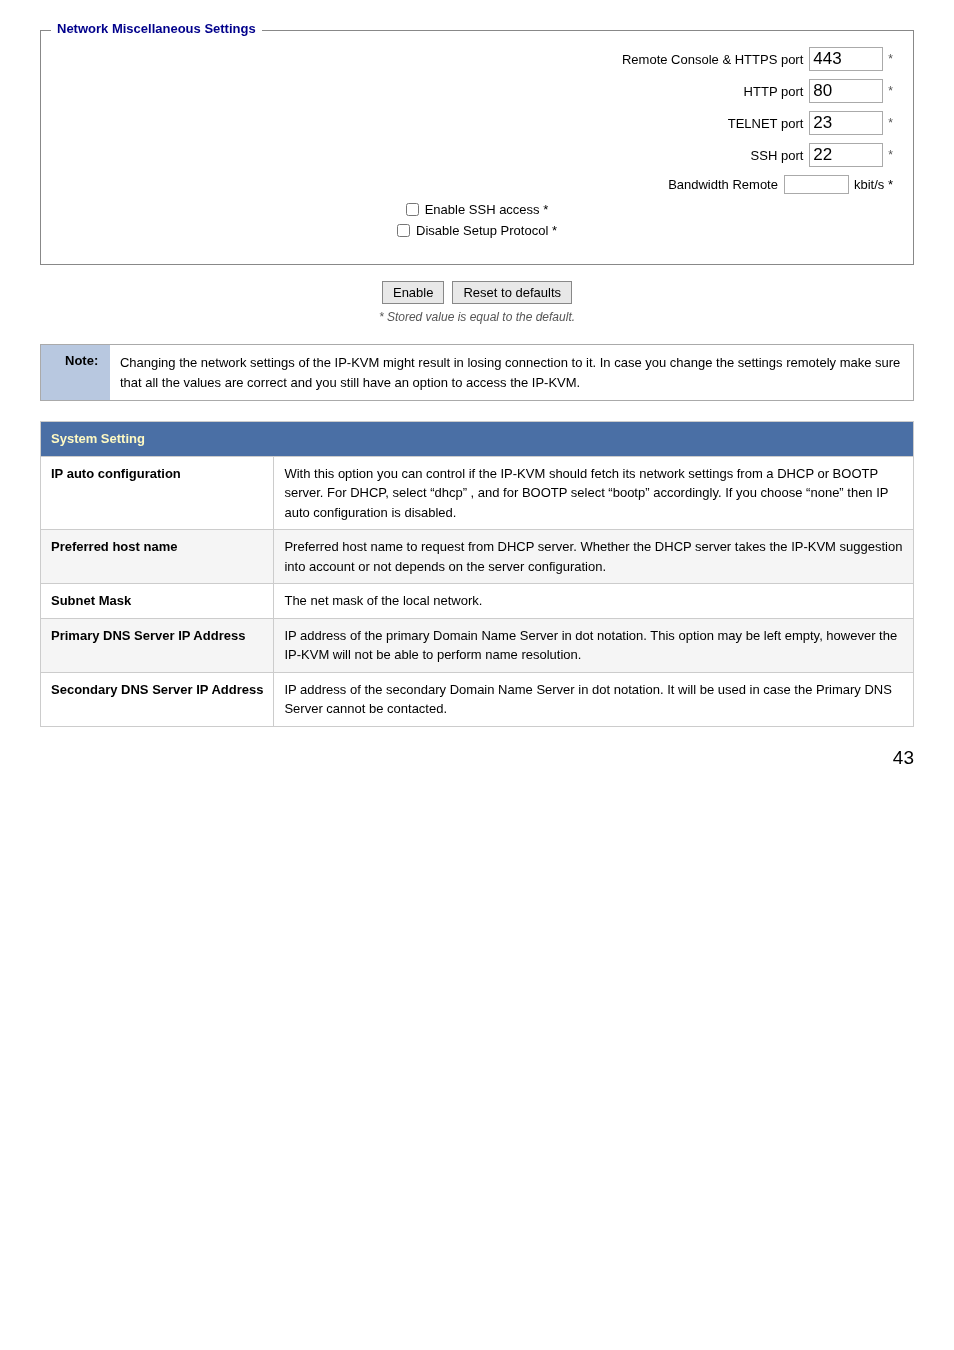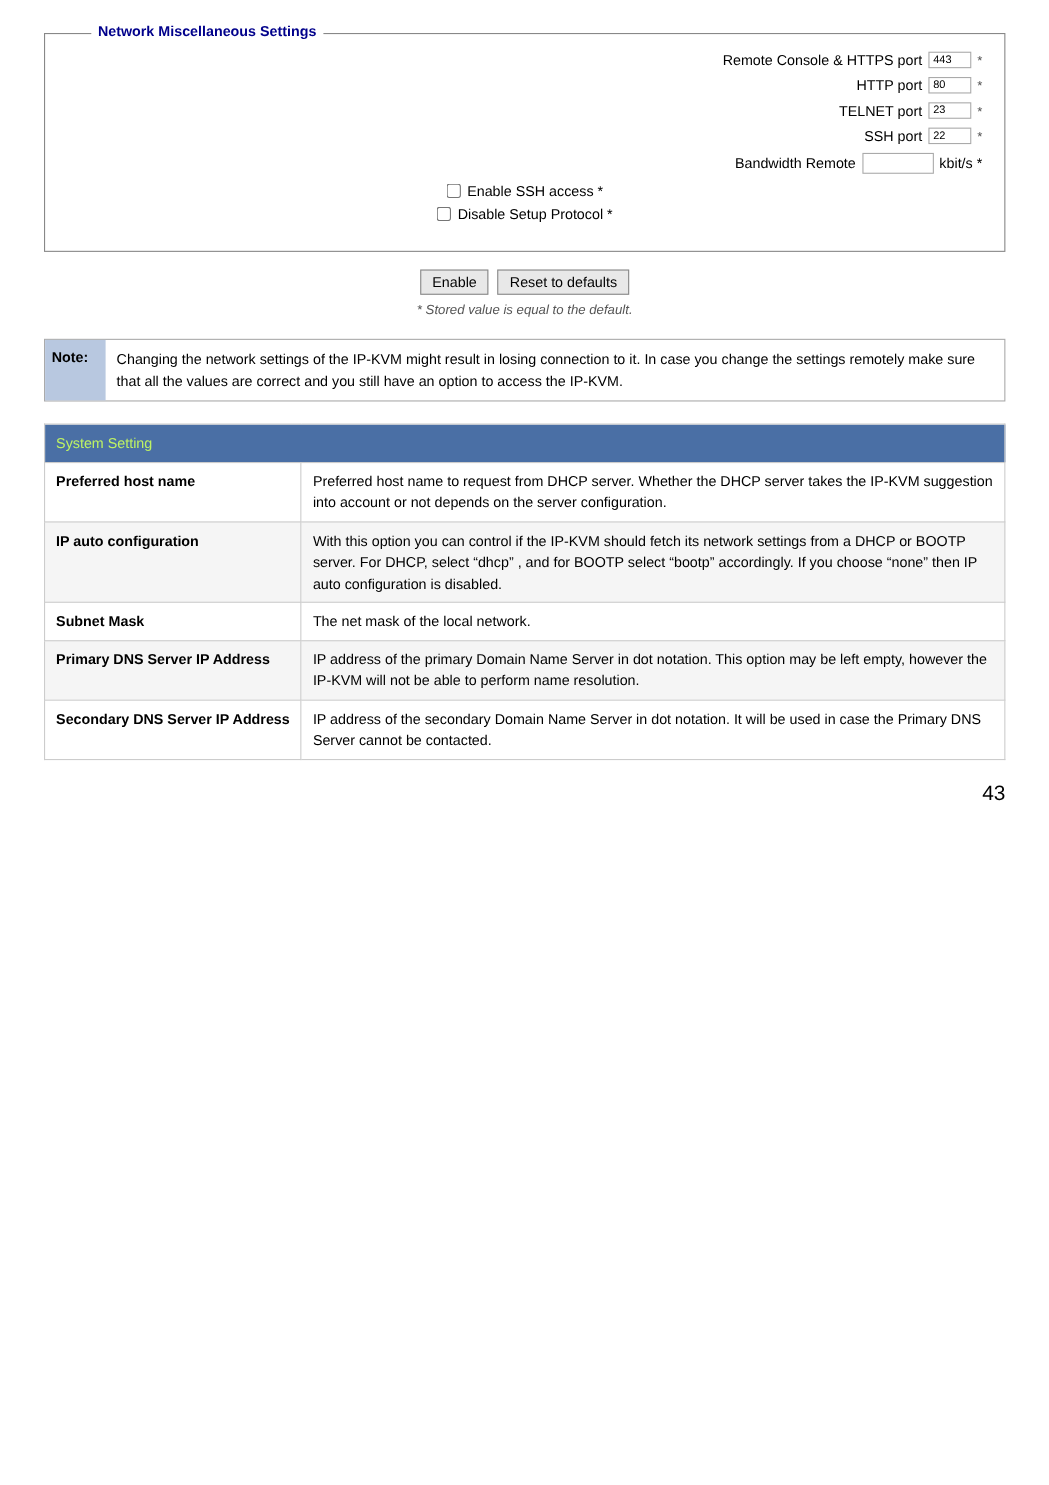--- a/index.html
+++ b/index.html
@@ -21,40 +21,39 @@
     }
     .network-box-title {
       position: absolute;
       top: -10px;
       left: 10px;
       background: #fff;
       padding: 0 6px;
       font-weight: bold;
       font-size: 13px;
       color: #00008b;
-      margin-left: 32px;
     }
 
     .form-row {
       display: flex;
       align-items: center;
       margin-bottom: 8px;
       justify-content: flex-end;
     }
     .form-label {
       text-align: right;
       min-width: 220px;
       margin-right: 6px;
       font-size: 13px;
     }
     .form-input {
       border: 1px solid #aaa;
       padding: 1px 3px;
-      font-size: 10px;
-      width: 39px;
+      font-size: 17px;
+      width: 74px;
     }
     .asterisk {
       color: #555;
       margin-left: 5px;
       font-size: 12px;
     }
 
     .bandwidth-row {
       display: flex;
       align-items: center;
@@ -112,43 +111,43 @@
     }
 
     
     .note-box {
       border: 1px solid #aaa;
       display: flex;
       margin-bottom: 20px;
     }
     .note-label-cell {
       background: #b8c8e0;
-      padding: 8px 6px;
+      padding: 8px 24px;
       font-weight: bold;
       font-size: 13px;
       min-width: 55px;
       display: flex;
       align-items: flex-start;
     }
     .note-text-cell {
       padding: 8px 10px;
       font-size: 13px;
       line-height: 1.5;
     }
 
     
     .system-setting-table {
       width: 100%;
       border-collapse: collapse;
       margin-bottom: 20px;
     }
     .system-setting-header {
       background: #4a6fa5;
-      color: #bef264;
-      font-weight: normal;
+      color: #fef9c3;
+      font-weight: bold;
       font-size: 13px;
       padding: 6px 10px;
     }
     .system-setting-table td {
       border: 1px solid #ccc;
       padding: 7px 10px;
       vertical-align: top;
       font-size: 13px;
       line-height: 1.5;
     }
@@ -238,28 +237,28 @@
 </div>
 
 <table class="system-setting-table">
   <thead>
     <tr>
       <td colspan="2" class="system-setting-header">System Setting</td>
     </tr>
   </thead>
   <tbody id="system-setting-tbody">
   <tr>
+        <td class="left-col">IP auto configuration</td>
+        <td>With this option you can control if the IP-KVM should fetch its network settings from a DHCP or BOOTP server. For DHCP, select “dhcp” , and for BOOTP select “bootp” accordingly. If you choose “none” then IP auto configuration is disabled.</td>
+      </tr>
+      <tr>
         <td class="left-col">Preferred host name</td>
         <td>Preferred host name to request from DHCP server. Whether the DHCP server takes the IP-KVM suggestion into account or not depends on the server configuration.</td>
       </tr>
       <tr>
-        <td class="left-col">IP auto configuration</td>
-        <td>With this option you can control if the IP-KVM should fetch its network settings from a DHCP or BOOTP server. For DHCP, select “dhcp” , and for BOOTP select “bootp” accordingly. If you choose “none” then IP auto configuration is disabled.</td>
-      </tr>
-      <tr>
         <td class="left-col">Subnet Mask</td>
         <td>The net mask of the local network.</td>
       </tr>
       <tr>
         <td class="left-col">Primary DNS Server IP Address</td>
         <td>IP address of the primary Domain Name Server in dot notation. This option may be left empty, however the IP-KVM will not be able to perform name resolution.</td>
       </tr>
       <tr>
         <td class="left-col">Secondary DNS Server IP Address</td>
         <td>IP address of the secondary Domain Name Server in dot notation. It will be used in case the Primary DNS Server cannot be contacted.</td>

